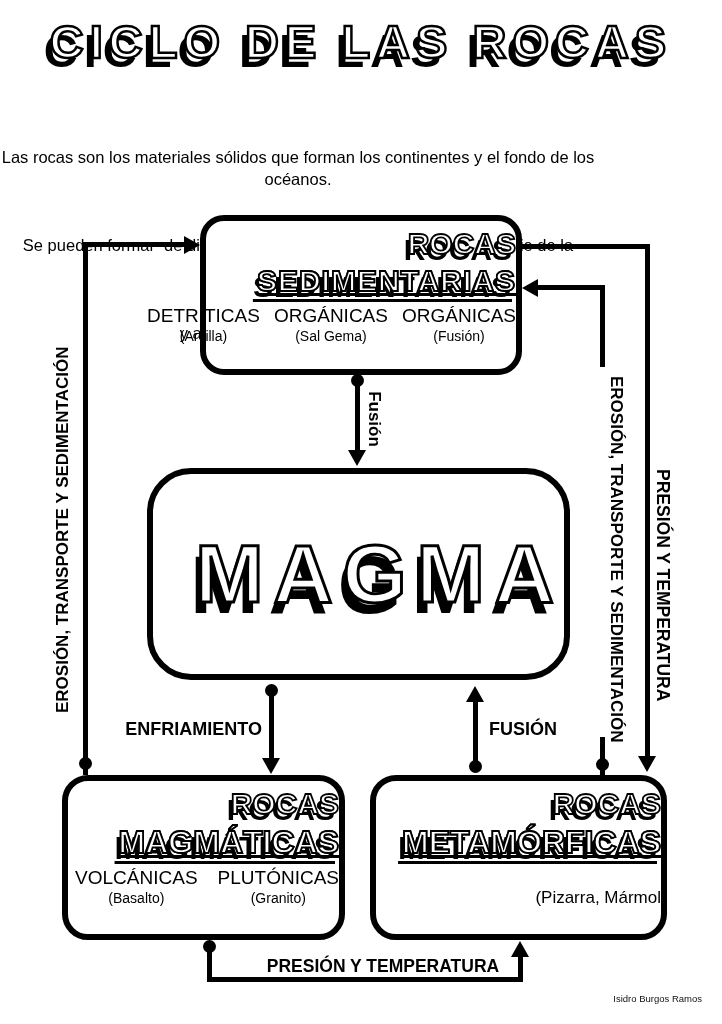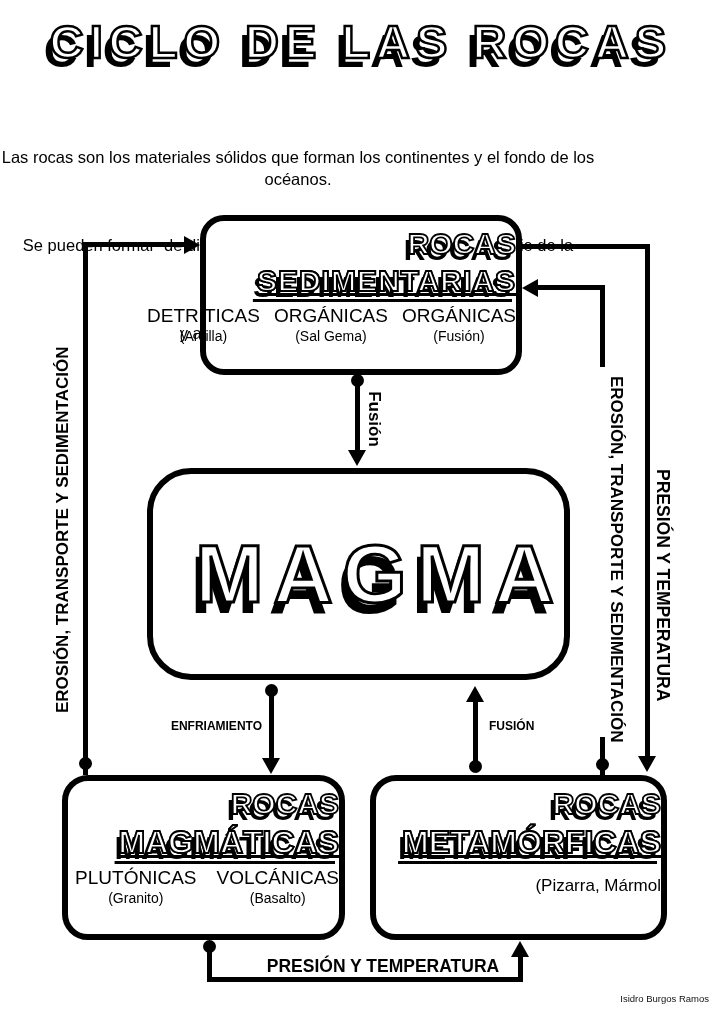--- a/index.html
+++ b/index.html
@@ -45,22 +45,22 @@
   .arr{position:absolute;width:0;height:0;}
   .arr-right{border-top:9px solid transparent;border-bottom:9px solid transparent;border-left:16px solid #000;}
   .arr-left {border-top:9px solid transparent;border-bottom:9px solid transparent;border-right:16px solid #000;}
   .arr-down {border-left:9px solid transparent;border-right:9px solid transparent;border-top:16px solid #000;}
   .arr-up   {border-left:9px solid transparent;border-right:9px solid transparent;border-bottom:16px solid #000;}
   
   .vlabel{position:absolute;height:22px;line-height:22px;font-weight:bold;font-size:17px;
     text-align:center;white-space:nowrap;}
   .rot-ccw{transform:rotate(-90deg);}
   .rot-cw{transform:rotate(90deg);}
-  .hlabel{position:absolute;font-weight:bold;font-size:12px;white-space:nowrap;}
-  .credit{position:absolute;top:993px;right:13px;font-size:9.5px;color:#111;}
+  .hlabel{position:absolute;font-weight:bold;font-size:18px;white-space:nowrap;}
+  .credit{position:absolute;top:993px;right:20px;font-size:9.5px;color:#111;}
 </style>
 </head>
 <body>
 
 <div class="canvas">
 
   <div class="outline title">CICLO DE LAS ROCAS</div>
 
   <div class="intro">
     <div>Las rocas son los materiales sólidos que forman los continentes y el fondo de los océanos.</div>
@@ -89,34 +89,34 @@
 
   <div class="box" style="left:147px;top:468px;width:423px;height:212px;border-radius:44px;justify-content:center;">
     <div class="outline magma-word">MAGMA</div>
   </div>
 
   <div class="box" style="left:62px;top:775px;width:283px;height:165px;border-radius:26px;padding-top:6px;">
     <div class="outline bt1">ROCAS</div>
     <div class="outline bt2b">MAGMÁTICAS</div>
     <div class="cols" style="gap:20px;margin-top:4px;">
       <div class="col">
+        <div class="tname">VOLCÁNICAS</div>
+        <div class="tex">(Basalto)</div>
+      </div>
+      <div class="col">
         <div class="tname">PLUTÓNICAS</div>
         <div class="tex">(Granito)</div>
-      </div>
-      <div class="col">
-        <div class="tname">VOLCÁNICAS</div>
-        <div class="tex">(Basalto)</div>
       </div>
     </div>
   </div>
 
   <div class="box" style="left:370px;top:775px;width:297px;height:165px;border-radius:26px;padding-top:6px;">
     <div class="outline bt1">ROCAS</div>
     <div class="outline bt2b">METAMÓRFICAS</div>
-    <div class="tex" style="margin-top:12px;font-size:17px;">(Pizarra, Mármol</div>
+    <div class="tex" style="margin-top:24px;font-size:17px;">(Pizarra, Mármol</div>
   </div>
 
   <div class="dot" style="left:79px;top:757px;"></div>
   <div class="line" style="left:83px;top:242px;width:5px;height:533px;"></div>
   <div class="line" style="left:83px;top:242px;width:103px;height:5px;"></div>
   <div class="arr arr-right" style="left:184px;top:236px;"></div>
   <div class="vlabel rot-ccw" style="left:-117px;top:522px;width:360px;">EROSIÓN, TRANSPORTE Y SEDIMENTACIÓN</div>
 
   <div class="dot" style="left:351px;top:374px;"></div>
   <div class="line" style="left:355px;top:380px;width:5px;height:72px;"></div>

